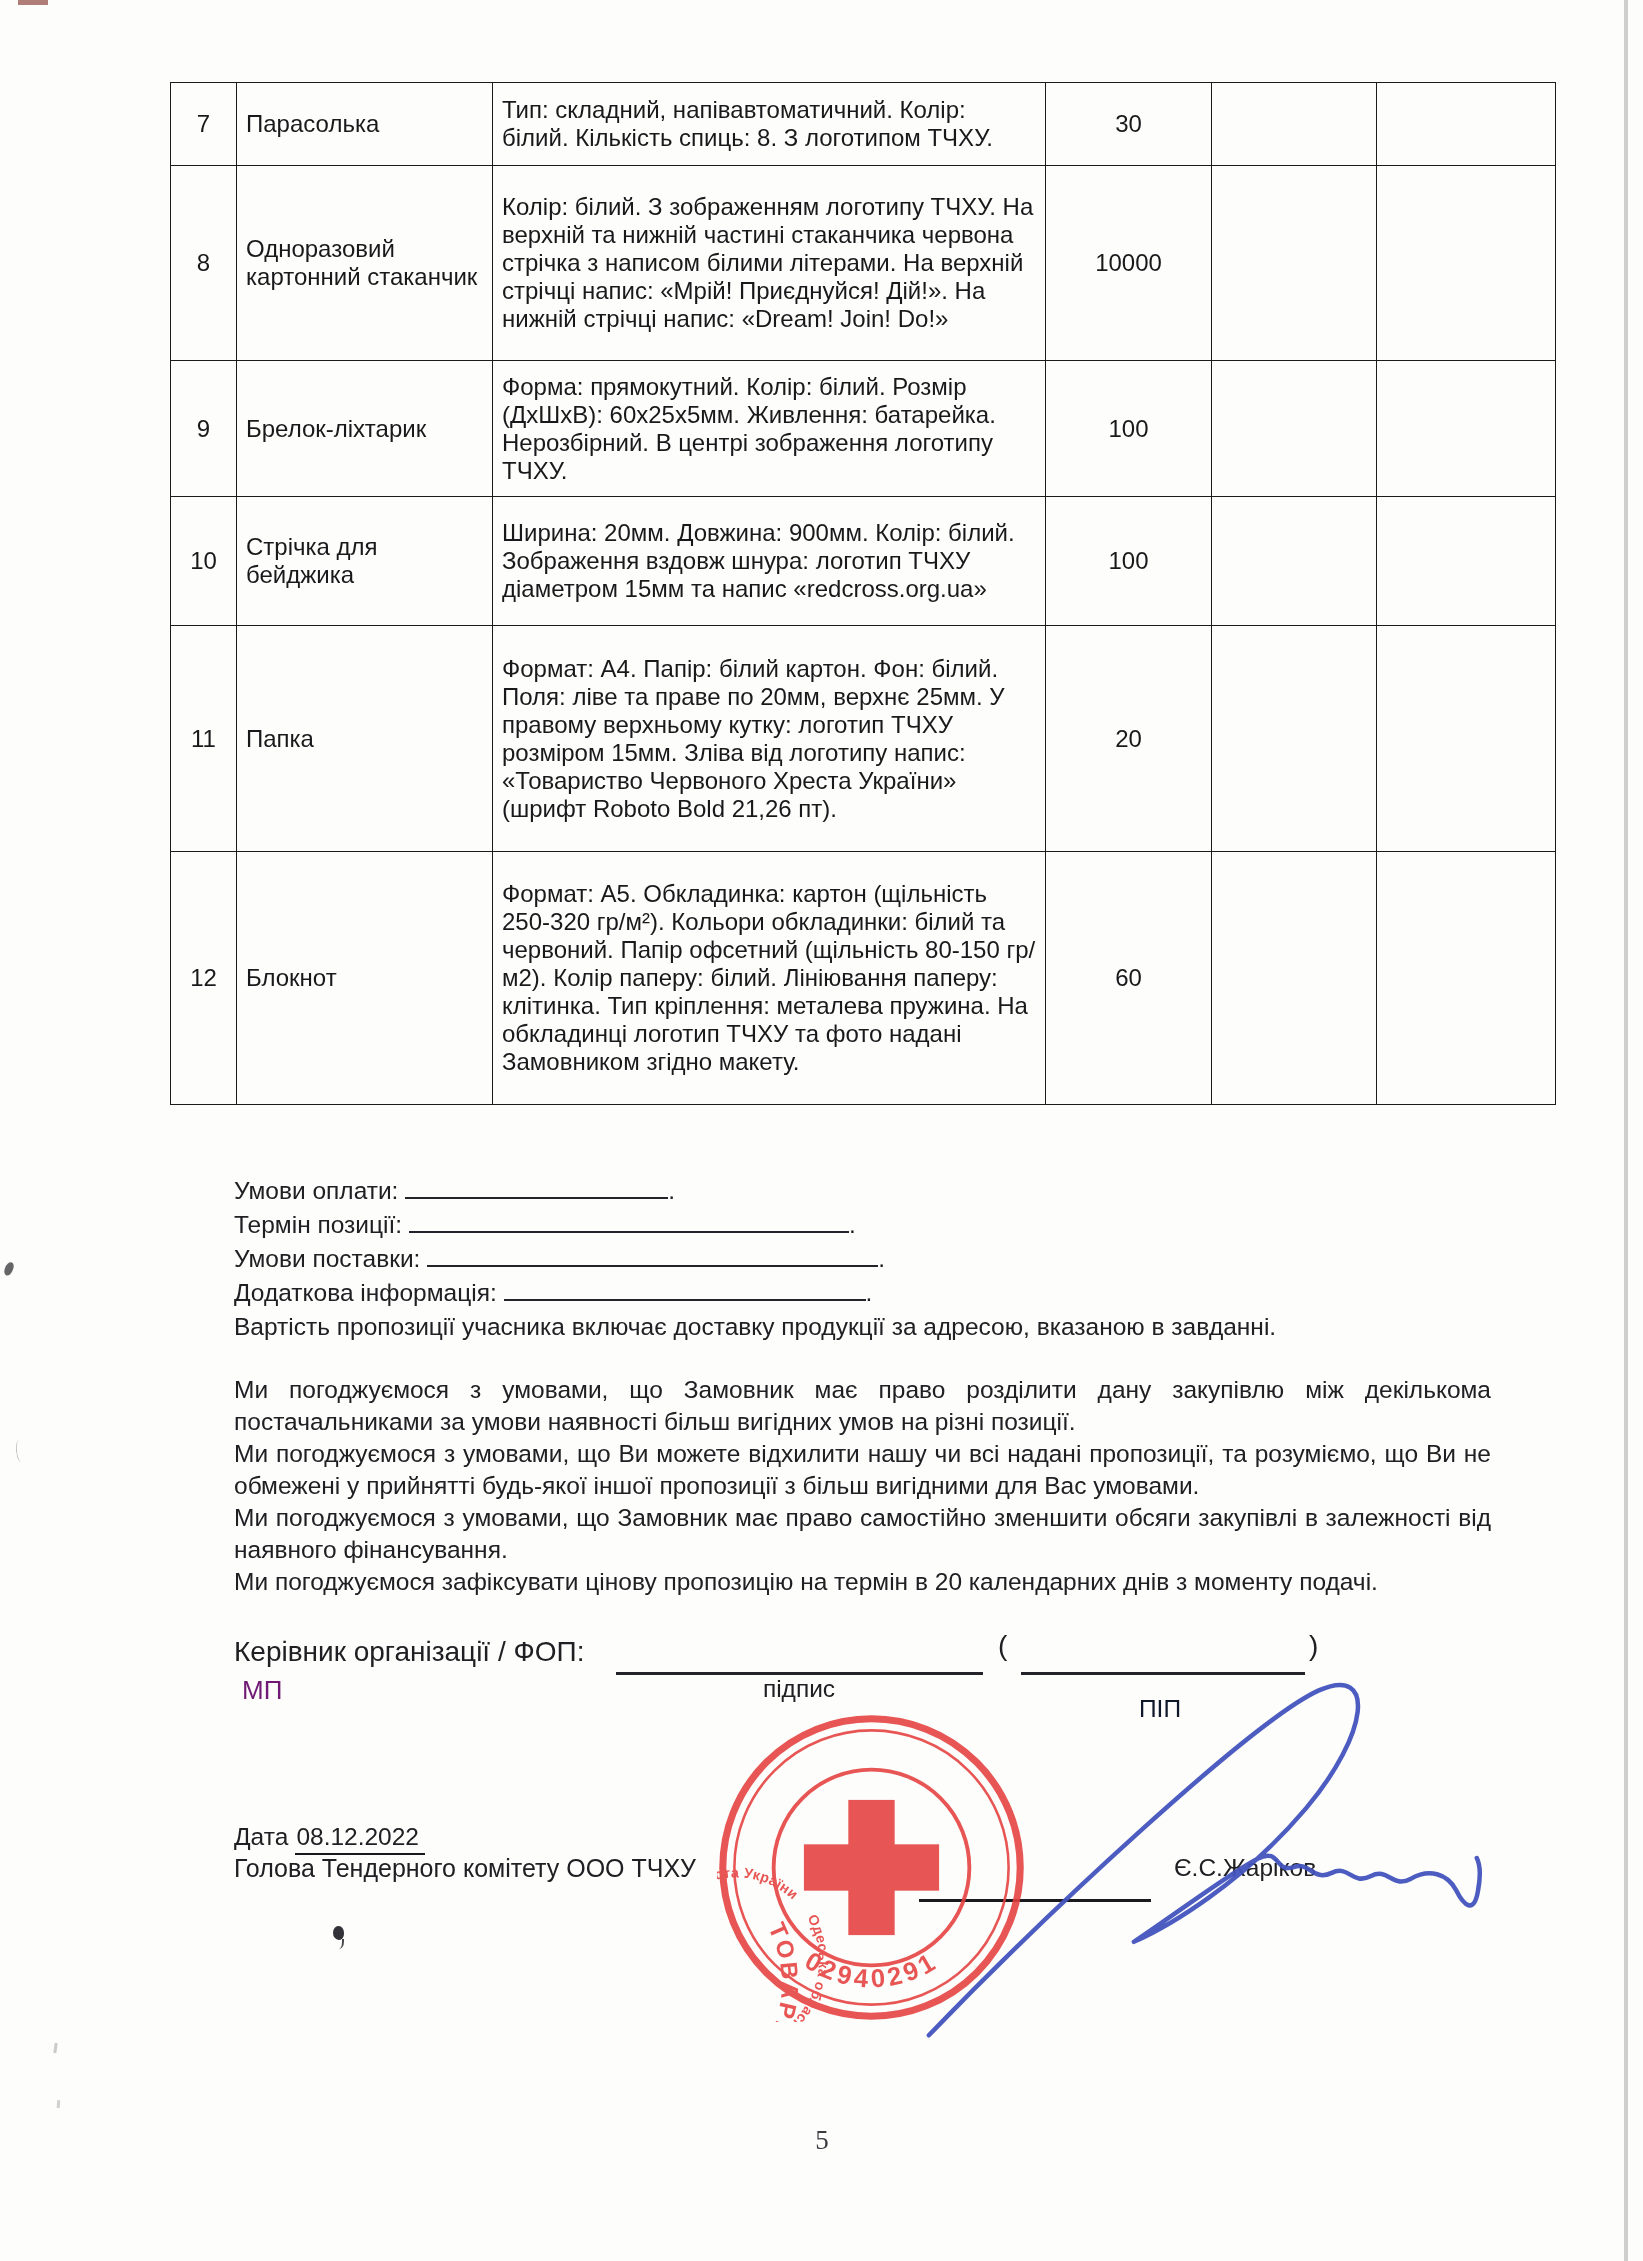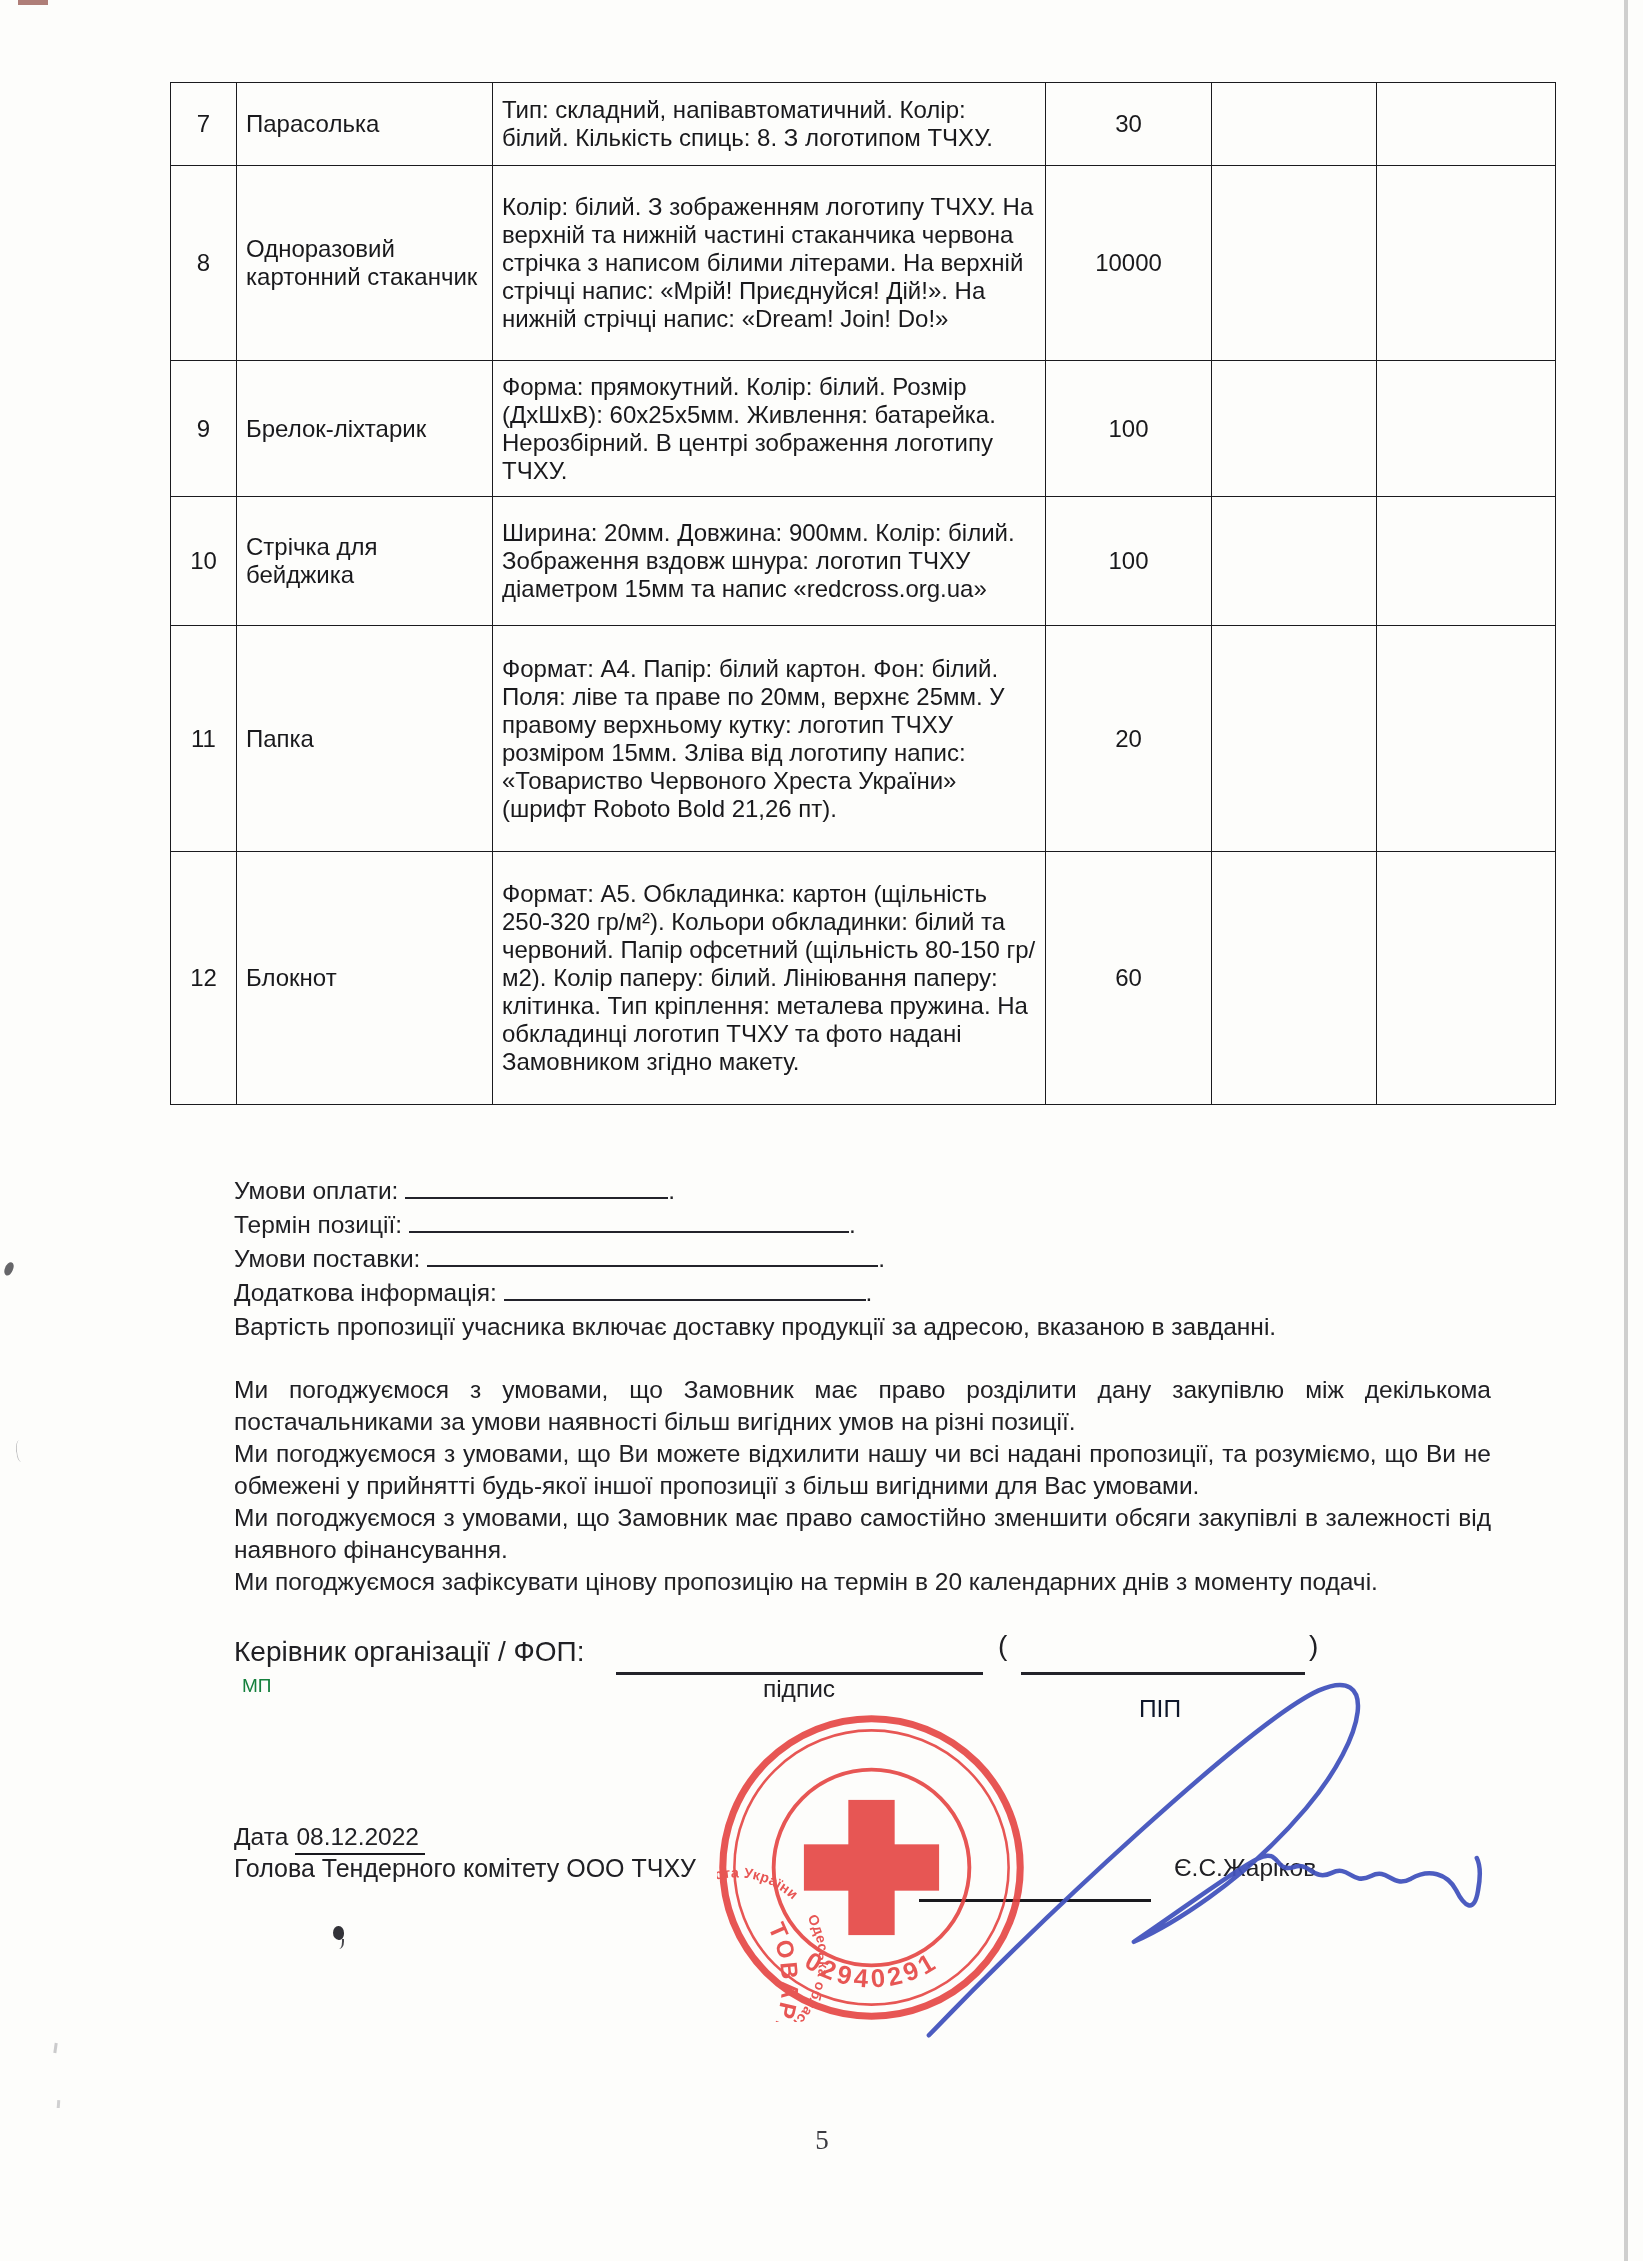--- a/index.html
+++ b/index.html
@@ -48,21 +48,21 @@
   .para{
     text-align:justify;line-height:32px;margin:0;
   }
   .para.gap{margin-top:31px;}
   
   .sig-label{position:absolute;left:234px;top:1636px;font-size:28px;color:#202024;}
   .sig-blank1{position:absolute;left:616px;top:1672px;width:367px;height:2.6px;background:#23232a;}
   .sig-paren-open{position:absolute;left:998px;top:1630px;font-size:28px;color:#202024;}
   .sig-blank2{position:absolute;left:1021px;top:1672px;width:284px;height:2.6px;background:#23232a;}
   .sig-paren-close{position:absolute;left:1309px;top:1630px;font-size:28px;color:#202024;}
-  .cap-mp{position:absolute;left:242px;top:1675px;font-size:19px;color:#15803d;}
+  .cap-mp{position:absolute;left:242px;top:1675px;font-size:26px;color:#701a75;}
   .cap-sign{position:absolute;left:799px;top:1675px;transform:translateX(-50%);font-size:24.5px;color:#202024;}
   .cap-pip{position:absolute;left:1160px;top:1675px;transform:translateX(-50%);font-size:24.5px;color:#0f172a;margin-top:20px;}
   .chairman-label{position:absolute;left:234px;top:1854px;font-size:25px;color:#202024;z-index:2;}
   .chairman-line{position:absolute;left:919px;top:1899px;width:232px;height:2.6px;background:#1a1a1e;z-index:2;}
   .chairman-name{position:absolute;left:1174px;top:1854px;font-size:24.5px;color:#202024;z-index:2;}
   .date-line{position:absolute;left:234px;top:1823px;font-size:24.5px;color:#202024;z-index:2;}
   .date-value{border-bottom:2.6px solid #17171c;padding:0 6.4px 2.6px 1.3px;}
   .page-num{
     position:absolute;left:0;top:2125px;width:1644px;text-align:center;
     font-family:"Liberation Serif", serif;font-size:27px;color:#3a3a40;

